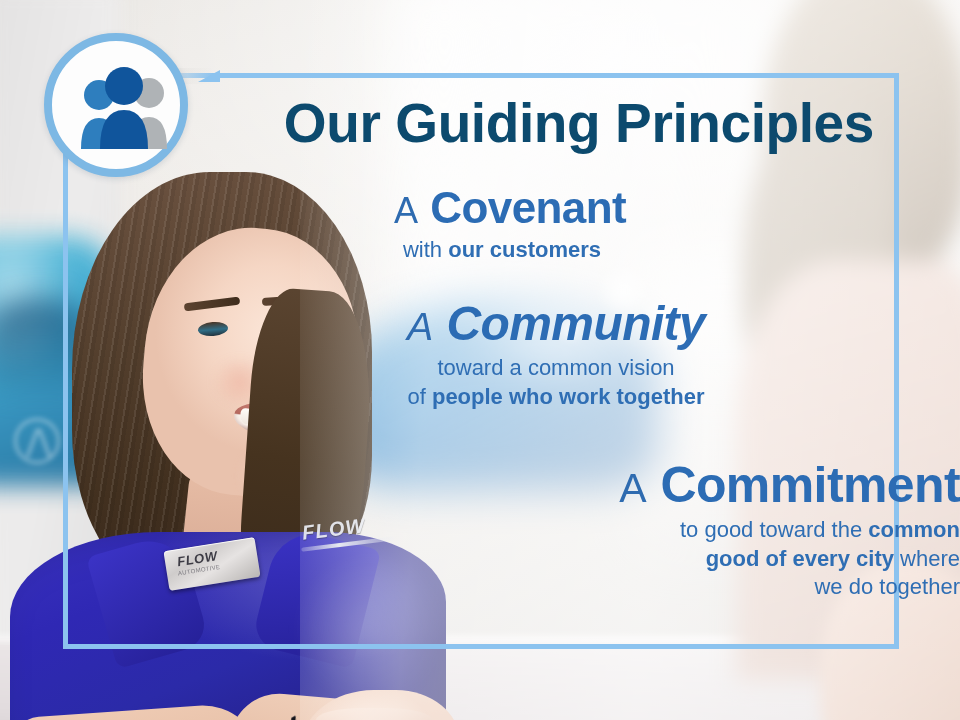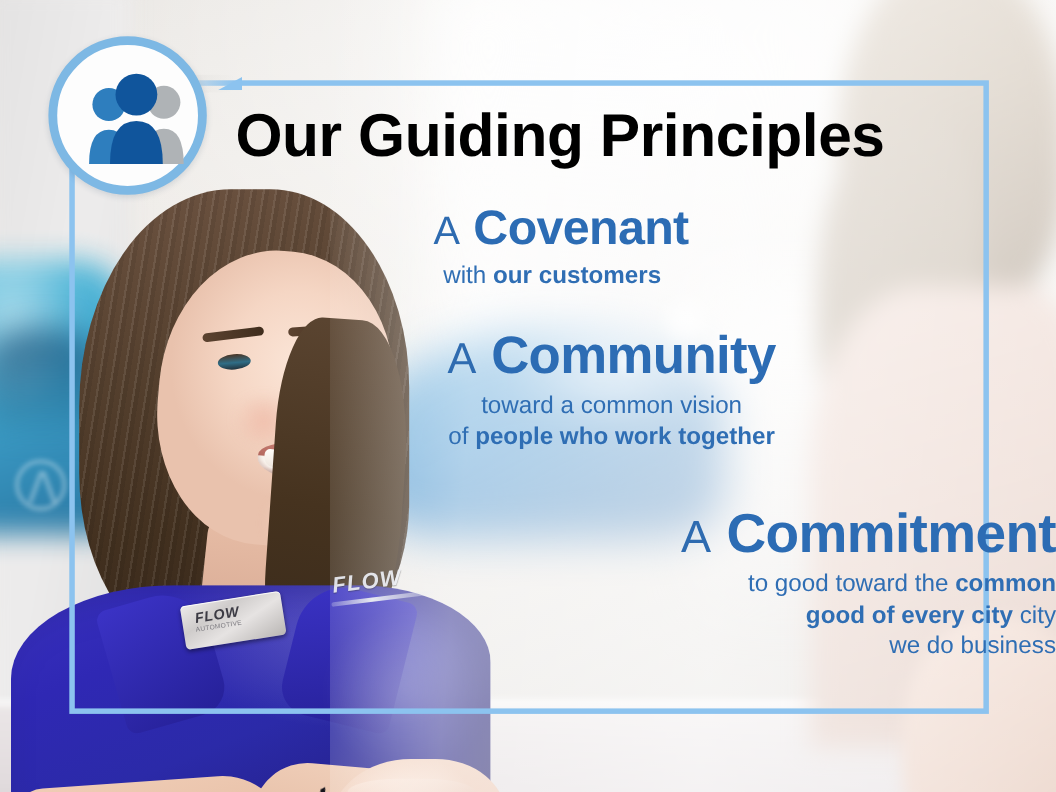--- a/index.html
+++ b/index.html
@@ -334,23 +334,23 @@
     background:#fdfdfd;
     border:8px solid #7db8e4;
     box-shadow:0 2px 6px rgba(40,70,100,.16);
   }
   .logo-svg { position:absolute; left:18px; top:22px; }
 
   
   .title {
     position:absolute; left:214px; top:95px; width:660px;
     font-size:55px; font-weight:bold;
-    color:#000000;
+    color:#0c4a6e;
     letter-spacing:-.4px;
-    text-align:left;
+    text-align:right;
     line-height:1.05;
   }
 
   .principle { position:absolute; width:100%; text-align:center; }
   .p-head {
     color:#2c6cb4;
     line-height:1.02;
     white-space:nowrap;
   }
   .p-head .lead {
@@ -365,21 +365,21 @@
     margin-top:5px;
   }
   .p-sub b { font-weight:bold; }
 
   
   #blk1 { left:0; top:186px; }
   #blk1 .p-head { font-size:44px; padding-left:60px; }
   #blk1 .p-sub  { padding-left:44px; }
   
   #blk2 { left:0; top:300px; }
-  #blk2 .p-head { font-size:48px; padding-left:152px; }
+  #blk2 .p-head { font-size:48px; padding-left:152px;font-style:italic; }
   #blk2 .p-sub  { padding-left:152px; }
   
   #blk3 { left:0; top:460px;text-align:right; }
   #blk3 .p-head { font-size:50px; padding-left:236px; }
   #blk3 .p-sub  { padding-left:248px; }
 
   .text-layer { position:absolute; inset:0; }
 </style>
 </head>
 <body>
@@ -496,19 +496,19 @@
       </div>
     </div>
 
     <div class="principle" id="blk3">
       <div class="p-head">
         <span class="lead">A</span>
         <span class="key">Commitment</span>
       </div>
       <div class="p-sub">
         <div><span>to good toward the </span><b>common</b></div>
-        <div><b>good of every city</b><span> city</span></div>
-        <div>we do business</div>
+        <div><b>good of every city</b><span> where</span></div>
+        <div>we do together</div>
       </div>
     </div>
 
   </div>
 </div>
 
 </body></html>

